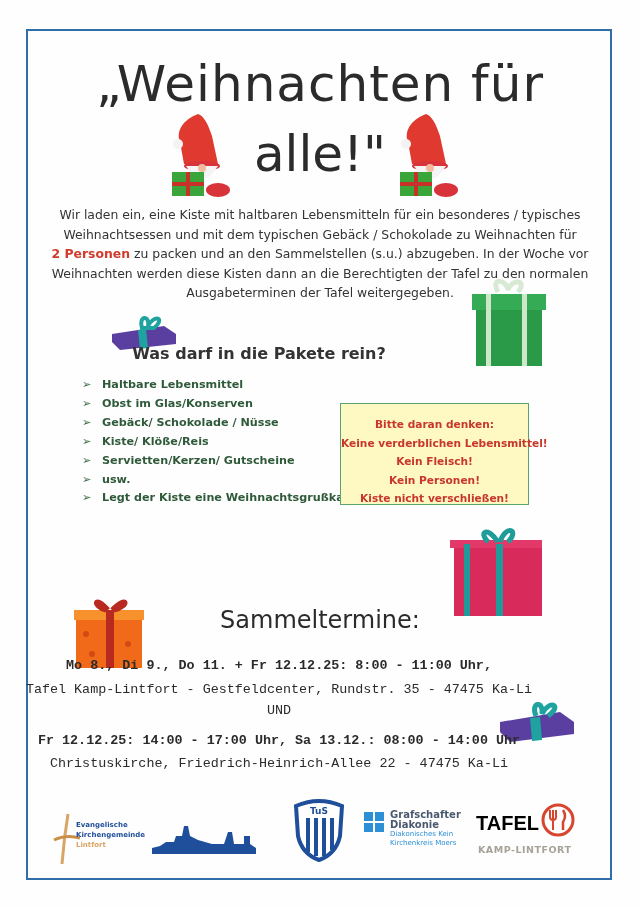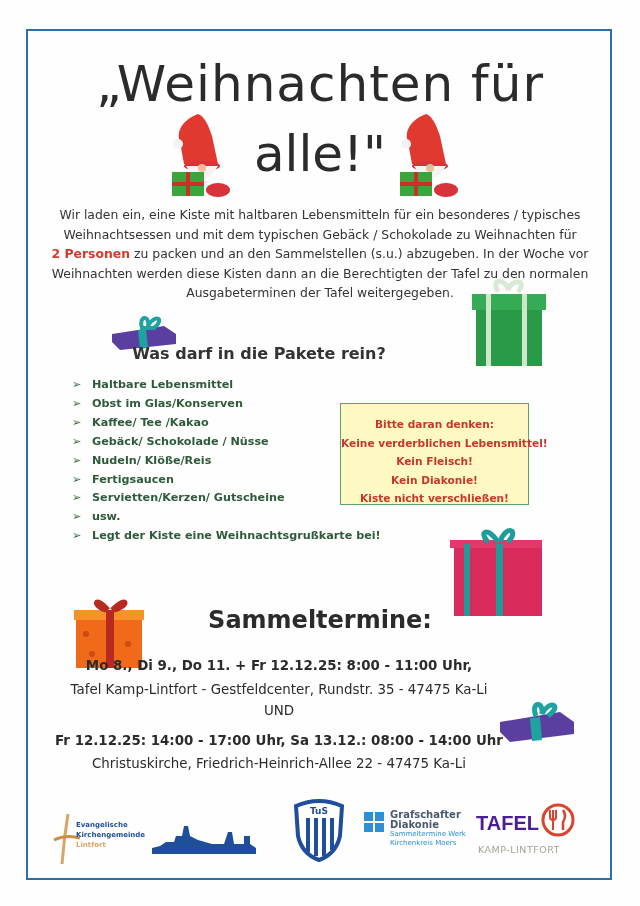--- a/index.html
+++ b/index.html
@@ -24,32 +24,32 @@
     left: 48px; width: 544px; top: 205px; text-align: center;
     font-size: 12.4px; line-height: 19.6px; color: #333;
   }
   .intro .red { color: #d23a2c; font-weight: bold; }
   .subhead {
     left: 0; width: 518px; top: 344px; text-align: center;
     font-size: 16px; font-weight: bold; color: #333;
   }
   .list { left: 72px; top: 376px; margin: 0; padding: 0; list-style: none; }
   .list li {
-    font-size: 11.2px; line-height: 18.9px; font-weight: bold; color: #2f5a3a; white-space: nowrap;
+    font-size: 11.2px; line-height: 18.9px; font-weight: bold; color: #2f5a3a; white-space: nowrap; margin-left: 10px;
   }
   .list li .arrow { display: inline-block; width: 20px; color: #3b6b46; font-weight: normal; }
   .notice {
     left: 340px; top: 403px; width: 189px; height: 102px; background: #fef9c3;
     border: 1px solid #5aa56e; box-sizing: border-box; text-align: center; padding-top: 11px;
   }
   .notice div { font-size: 10.6px; line-height: 18.6px; color: #c8362c; font-weight: bold; white-space: nowrap; }
   .sched-title {
-    left: 0; width: 640px; top: 606px; text-align: center; font-size: 24px; font-weight: bold; color: #2b2b2b;
+    left: 0; width: 640px; top: 606px; text-align: center; font-size: 24px; font-weight: normal; color: #2b2b2b;
   }
-  .sched { left: 0; width: 558px; text-align: center; white-space: nowrap; color: #2b2b2b; }
+  .sched { left: 0; width: 558px; text-align: center; white-space: nowrap; color: #2b2b2b; font-family: Liberation Mono, monospace; }
   .sched.b { font-weight: bold; font-size: 13.4px; }
   .sched.n { font-size: 13.4px; }
   .logo-text { font-size: 8px; line-height: 10px; font-weight: bold; }
 </style>
 </head>
 <body>
 
 <div class="frame"></div>
 
 <div class="abs title1">„Weihnachten für</div>
@@ -96,34 +96,32 @@
   <rect x="18" y="16" width="5" height="72" fill="#cde7c8"></rect>
   <rect x="54" y="16" width="5" height="72" fill="#cde7c8"></rect>
   <path d="M30 14 C22 0 38 0 40 12 C44 0 60 2 50 14" fill="none" stroke="#d8ead4" stroke-width="5"></path>
 </svg>
 
 <div class="abs subhead">Was darf in die Pakete rein?</div>
 
 <ul class="abs list">
   <li><span class="arrow">➢</span><span>Haltbare Lebensmittel</span></li>
   <li><span class="arrow">➢</span><span>Obst im Glas/Konserven</span></li>
-  <li><span class="arrow">➢</span><span>Kaffee/ Tee /Kakao</span></li>
   <li><span class="arrow">➢</span><span>Gebäck/ Schokolade / Nüsse</span></li>
-  <li><span class="arrow">➢</span><span>Nudeln/ Klöße/Reis</span></li>
-  <li><span class="arrow">➢</span><span>Fertigsaucen</span></li>
+  <li><span class="arrow">➢</span><span>Kiste/ Klöße/Reis</span></li>
   <li><span class="arrow">➢</span><span>Servietten/Kerzen/ Gutscheine</span></li>
   <li><span class="arrow">➢</span><span>usw.</span></li>
   <li><span class="arrow">➢</span><span>Legt der Kiste eine Weihnachtsgrußkarte bei!</span></li>
 </ul>
 
 <div class="abs notice">
   <div>Bitte daran denken:</div>
   <div>Keine verderblichen Lebensmittel!</div>
   <div>Kein Fleisch!</div>
-  <div>Kein Diakonie!</div>
+  <div>Kein Personen!</div>
   <div>Kiste nicht verschließen!</div>
 </div>
 
 <svg class="abs" style="left:448px;top:520px" width="100" height="100" viewBox="0 0 100 100">
   <rect x="6" y="24" width="88" height="72" fill="#d92a5c"></rect>
   <rect x="2" y="20" width="92" height="8" fill="#e2386a"></rect>
   <rect x="16" y="24" width="6" height="72" fill="#1f9b9a"></rect>
   <rect x="48" y="24" width="7" height="72" fill="#1f9b9a"></rect>
   <path d="M50 22 C40 6 30 12 40 22 M52 22 C58 4 72 10 60 22" fill="none" stroke="#1f9b9a" stroke-width="5"></path>
 </svg>
@@ -176,23 +174,23 @@
 
 <svg class="abs" style="left:364px;top:812px" width="20" height="20" viewBox="0 0 20 20">
   <rect x="0" y="0" width="9" height="9" fill="#2d8fd6"></rect>
     <rect x="11" y="0" width="9" height="9" fill="#2d8fd6"></rect>
   <rect x="0" y="11" width="9" height="9" fill="#2d8fd6"></rect>
     <rect x="11" y="11" width="9" height="9" fill="#2d8fd6"></rect>
 </svg>
 <div class="abs" style="left:390px;top:810px">
   <div style="font-size:10px;line-height:10px;font-weight:bold;color:#4a5a6e">Grafschafter</div>
   <div style="font-size:10px;line-height:10px;font-weight:bold;color:#4a5a6e">Diakonie</div>
-  <div style="font-size:7px;line-height:9px;color:#2d8fd6">Sammeltermine Werk</div>
+  <div style="font-size:7px;line-height:9px;color:#2d8fd6">Diakonisches Kein</div>
   <div style="font-size:7px;line-height:9px;color:#2d8fd6">Kirchenkreis Moers</div>
 </div>
 
-<div class="abs" style="left:476px;top:812px;font-size:20px;font-weight:bold;color:#4c1d95;font-family:'Liberation Sans',sans-serif">TAFEL</div>
+<div class="abs" style="left:476px;top:812px;font-size:20px;font-weight:bold;color:#000000;font-family:'Liberation Sans',sans-serif">TAFEL</div>
 <svg class="abs" style="left:540px;top:802px" width="36" height="36" viewBox="0 0 36 36">
   <circle cx="18" cy="18" r="15" fill="none" stroke="#d8452f" stroke-width="3"></circle>
   <path d="M13 8 L13 28 M10 8 L10 15 Q10 18 13 18 Q16 18 16 15 L16 8" stroke="#d8452f" stroke-width="2" fill="none"></path>
   <path d="M23 8 Q27 14 23 20 L23 28" stroke="#d8452f" stroke-width="2.5" fill="none"></path>
 </svg>
-<div class="abs" style="left:478px;top:844px;font-size:9.5px;font-weight:normal;color:#a6a297;letter-spacing:0.5px">KAMP-LINTFORT</div>
+<div class="abs" style="left:478px;top:844px;font-size:9.5px;font-weight:bold;color:#a6a297;letter-spacing:0.5px">KAMP-LINTFORT</div>
 
 </body></html>

